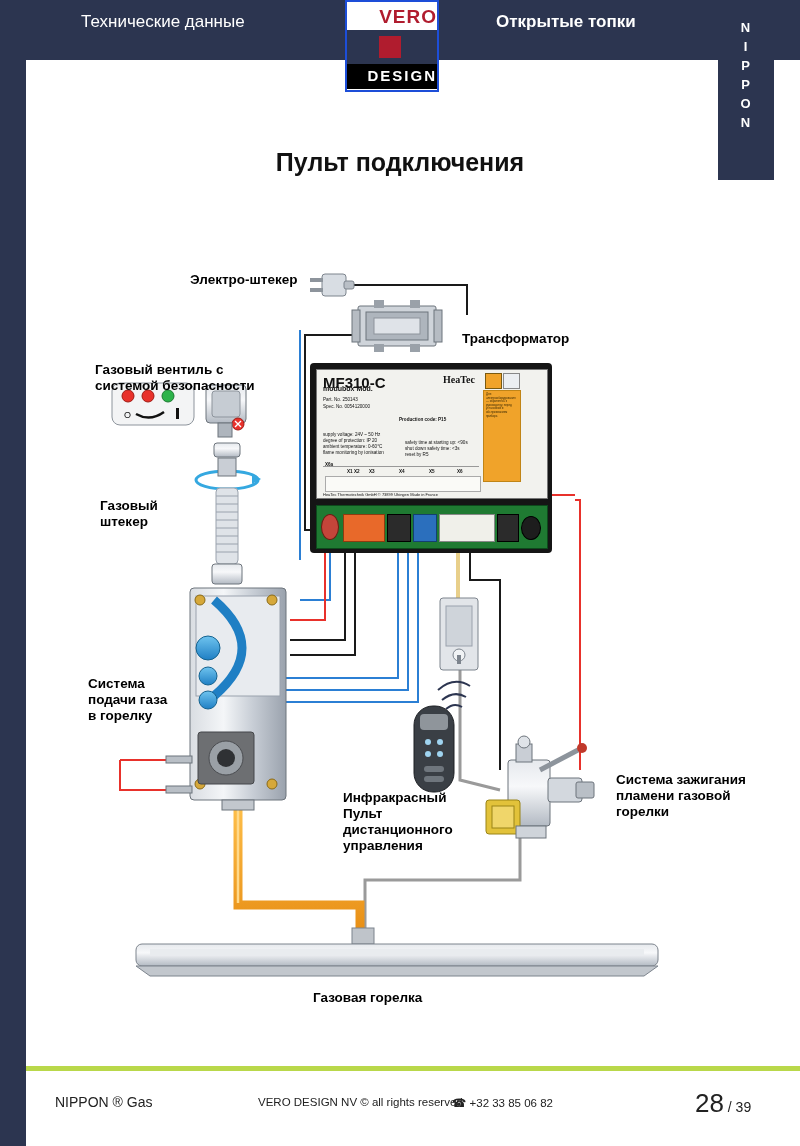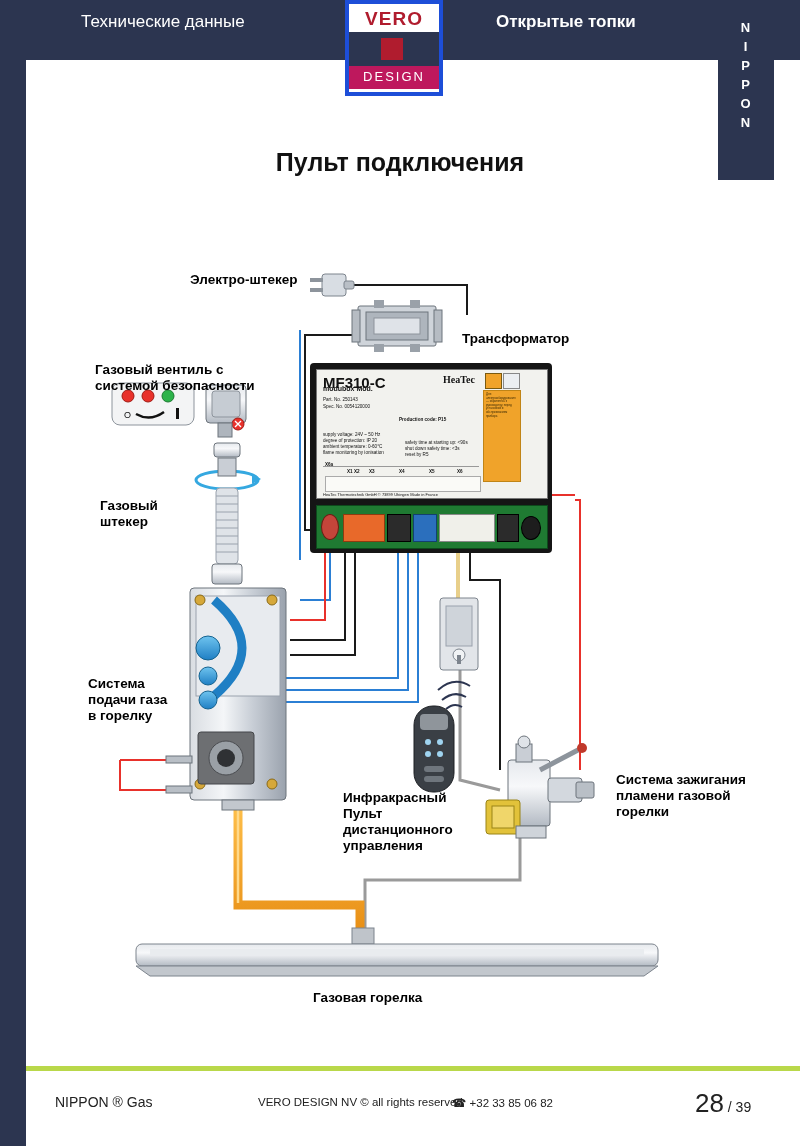--- a/index.html
+++ b/index.html
@@ -26,36 +26,36 @@
     white-space:nowrap;
   }
   .hdr-title-right{
     position:absolute;left:470px;top:12px;
     color:#ffffff;font-size:17px;font-weight:bold;
     white-space:nowrap;
   }
   
   .logo{
     position:absolute;left:345px;top:0;width:90px;height:88px;
-    background:#ffffff;border:4px solid #1d4ed8;
-    text-align:center;
+    background:#ffffff;border:2px solid #1d4ed8;
+    text-align:right;
   }
   .logo-top{
     color:#b01c2e;font-size:19px;font-weight:bold;letter-spacing:1px;
     margin-top:4px;
   }
   .logo-sq{
     width:90px;height:34px;background:#2c3550;position:relative;margin-top:2px;
   }
   .logo-sq:after{
     content:"";position:absolute;left:32px;top:6px;width:22px;height:22px;
     background:#b01c2e;
   }
   .logo-bottom{
-    background:#be185d;color:#ffffff;font-size:13px;font-weight:normal;
+    background:#000000;color:#ffffff;font-size:15px;font-weight:bold;
     letter-spacing:2px;padding:3px 0 5px 0;
   }
   
   .nippon-tab{
     position:absolute;left:718px;top:0;width:56px;height:180px;
     background:#2c3550;color:#ffffff;
     font-size:13px;font-weight:bold;letter-spacing:1px;
     text-align:center;padding-top:18px;box-sizing:border-box;
     line-height:19px;
   }

